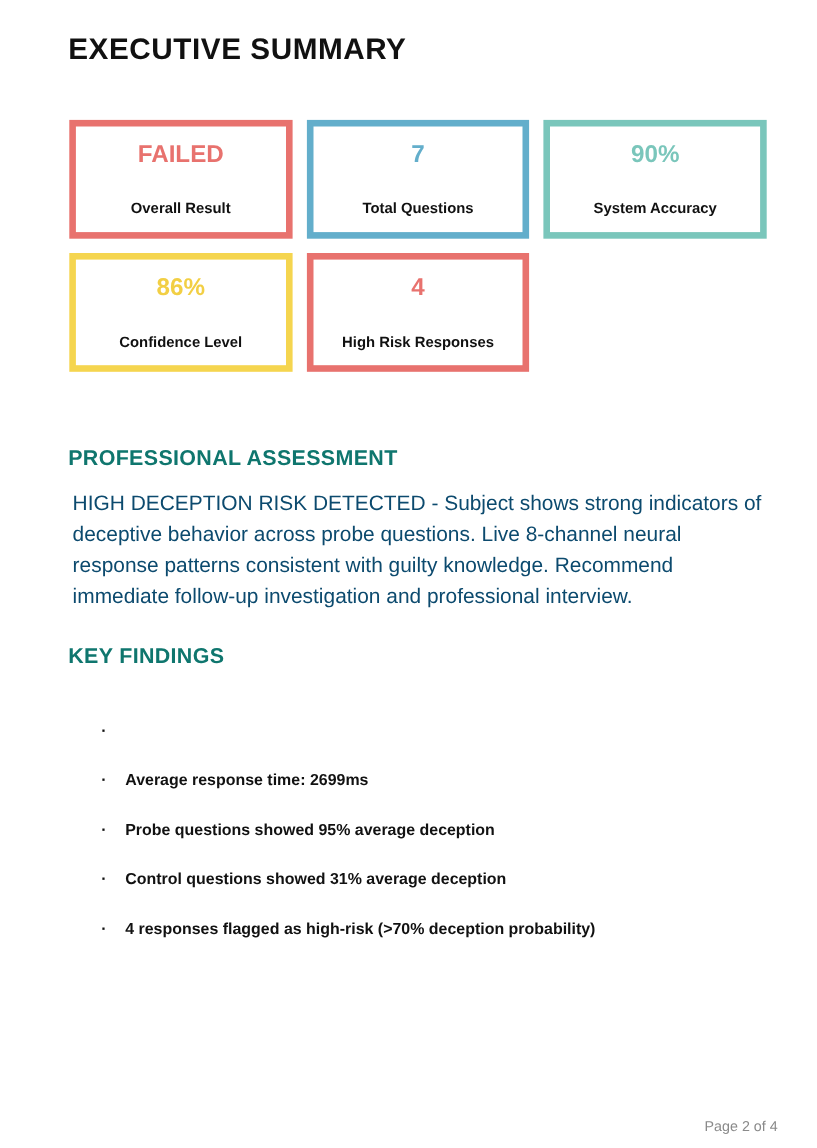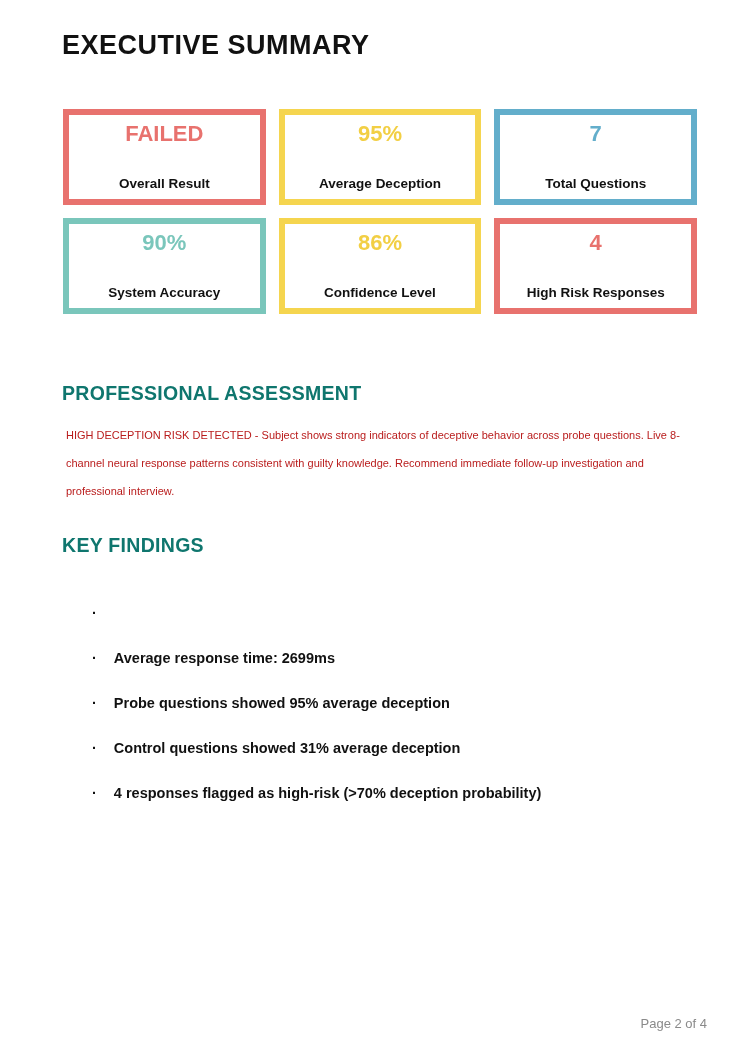--- a/index.html
+++ b/index.html
@@ -22,21 +22,21 @@
     color: #111111;
   }
   .cards {
     margin: 45px 46px 0 47px;
     display: grid;
     grid-template-columns: repeat(3, 1fr);
     column-gap: 13px;
     row-gap: 13px;
   }
   .card {
-    height: 96px;
+    height: 108px;
     background: #ffffff;
     border: 6px solid #000;
     display: flex;
     flex-direction: column;
     align-items: center;
     justify-content: center;
     text-align: center;
     gap: 24px;
   }
   .card-value {
@@ -65,24 +65,24 @@
     line-height: 24px;
     font-weight: bold;
     letter-spacing: 0.3px;
     color: #0f766e;
   }
   .section-heading.second {
     margin-top: 20px;
   }
   .assessment-body {
     margin: 8px 46px 0 50px;
-    font-size: 11px;
+    font-size: 19px;
     line-height: 28px;
     font-weight: normal;
-    color: #b91c1c;
+    color: #0c4a6e;
   }
   .findings-list {
     list-style: none;
     margin: 32px 46px 0 68px;
   }
   .findings-list li {
     display: flex;
     align-items: baseline;
     margin-bottom: 13px;
     font-size: 14.5px;
@@ -110,24 +110,20 @@
 
   <h1 class="page-title">EXECUTIVE SUMMARY</h1>
 
   <div class="cards">
 
     <div class="card b-red">
       <div class="card-value t-red">FAILED</div>
       <div class="card-label">Overall Result</div>
     </div>
 
-    <div class="card b-yellow">
-      <div class="card-value t-yellow">95%</div>
-      <div class="card-label">Average Deception</div>
-    </div>
 
     <div class="card b-blue">
       <div class="card-value t-blue">7</div>
       <div class="card-label">Total Questions</div>
     </div>
 
     <div class="card b-teal">
       <div class="card-value t-teal">90%</div>
       <div class="card-label">System Accuracy</div>
     </div>

